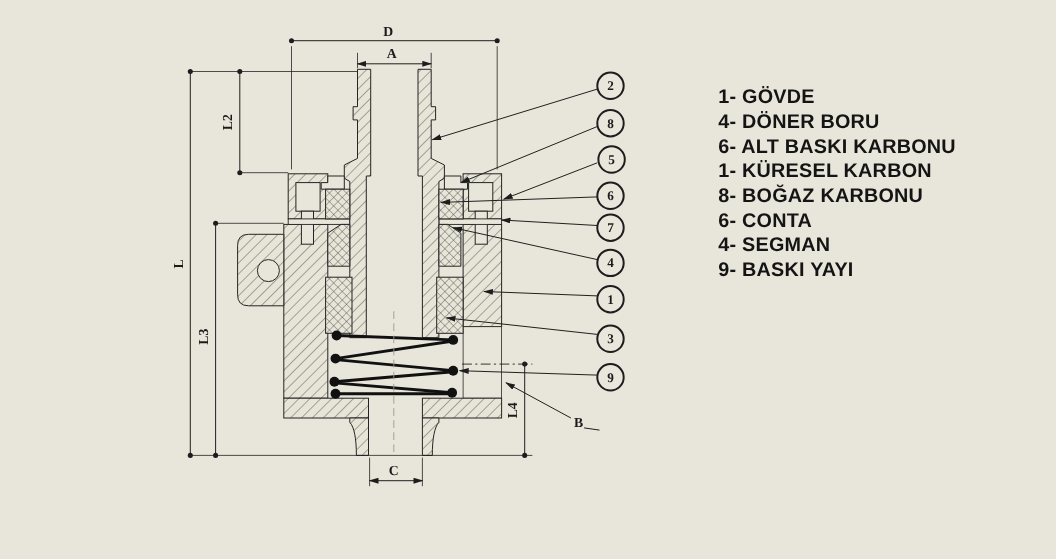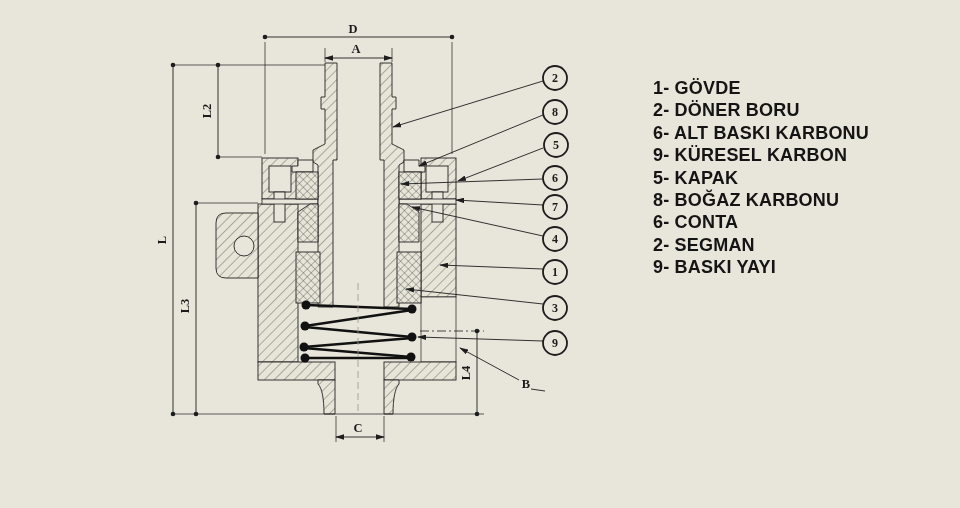--- a/index.html
+++ b/index.html
@@ -227,23 +227,22 @@
       </g>
       <g>
         <circle cx="555" cy="343" r="12" fill="#e9e6db" stroke="#1d1d1d" stroke-width="1.8"></circle>
         <text class="callout-num" x="555" y="347" text-anchor="middle">9</text>
       </g>
     </g>
   </svg>
 
   <div class="parts-list">
     <div class="row">1- GÖVDE</div>
-    <div class="row">2- DÖNER BORU</div>
+    <div class="row">4- DÖNER BORU</div>
     <div class="row">6- ALT BASKI KARBONU</div>
-    <div class="row">9- KÜRESEL KARBON</div>
-    <div class="row">5- KAPAK</div>
+    <div class="row">1- KÜRESEL KARBON</div>
     <div class="row">8- BOĞAZ KARBONU</div>
     <div class="row">6- CONTA</div>
-    <div class="row">2- SEGMAN</div>
+    <div class="row">4- SEGMAN</div>
     <div class="row">9- BASKI YAYI</div>
   </div>
 
 </div>
 
 </body></html>

